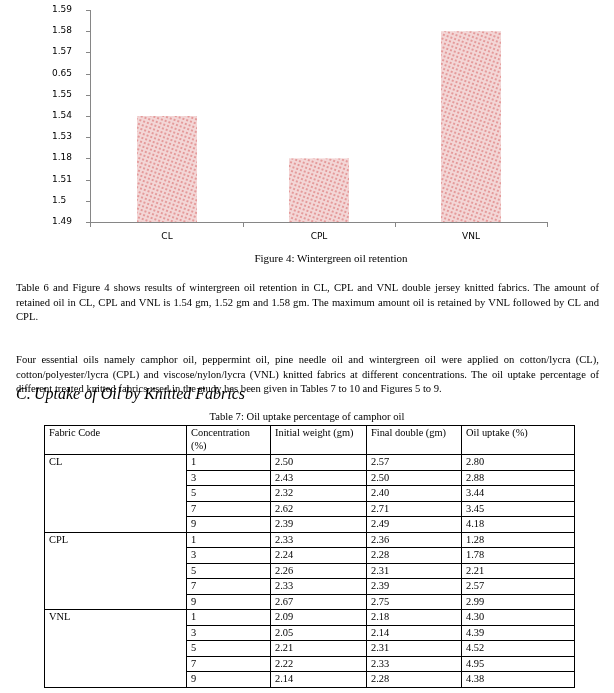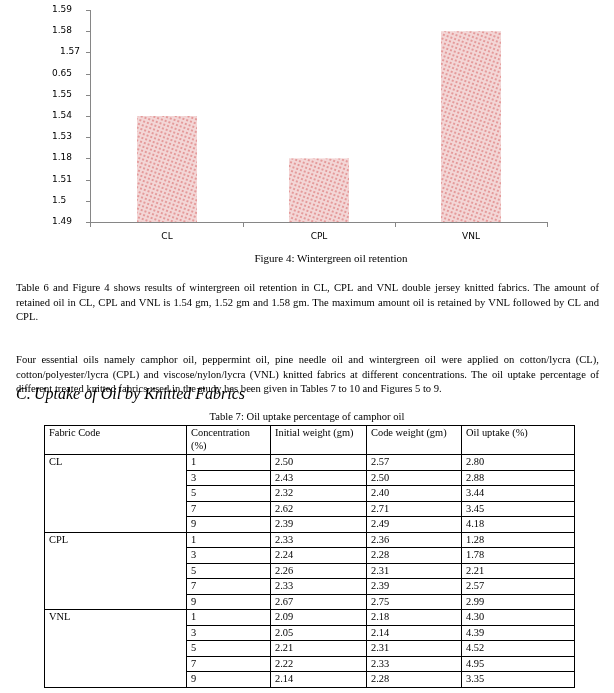--- a/index.html
+++ b/index.html
@@ -51,21 +51,21 @@
 
     <line x1="90" y1="222.5" x2="548" y2="222.5" stroke="#868686" stroke-width="1"></line>
     <line x1="90.5" y1="222" x2="90.5" y2="227" stroke="#868686"></line>
     <line x1="243.5" y1="222" x2="243.5" y2="227" stroke="#868686"></line>
     <line x1="395.5" y1="222" x2="395.5" y2="227" stroke="#868686"></line>
     <line x1="547.5" y1="222" x2="547.5" y2="227" stroke="#868686"></line>
   </svg>
   <div id="ylabels">
       <div class="ytick-label" style="left: 52px; top: 4px;">1.59</div>
       <div class="ytick-label" style="left: 52px; top: 25.2px;">1.58</div>
-      <div class="ytick-label" style="left: 60px; top: 46.4px;">1.57</div>
+      <div class="ytick-label" style="left: 52px; top: 46.4px;">1.57</div>
       <div class="ytick-label" style="left: 52px; top: 67.6px;">0.65</div>
       <div class="ytick-label" style="left: 52px; top: 88.8px;">1.55</div>
       <div class="ytick-label" style="left: 52px; top: 110px;">1.54</div>
       <div class="ytick-label" style="left: 52px; top: 131.2px;">1.53</div>
       <div class="ytick-label" style="left: 52px; top: 152.4px;">1.18</div>
       <div class="ytick-label" style="left: 52px; top: 173.6px;">1.51</div>
       <div class="ytick-label" style="left: 52px; top: 194.8px;">1.5</div>
       <div class="ytick-label" style="left: 52px; top: 216px;">1.49</div>
     </div>
   <div id="xlabels">
@@ -87,21 +87,21 @@
 <div class="para" style="top:353px;">Four essential oils namely camphor oil, peppermint oil, pine needle oil and wintergreen oil were applied on cotton/lycra (CL), cotton/polyester/lycra (CPL) and viscose/nylon/lycra (VNL) knitted fabrics at different concentrations. The oil uptake percentage of different treated knitted fabrics used in the study has been given in Tables 7 to 10 and Figures 5 to 9.</div>
 
 <div class="tbl-caption">Table 7: Oil uptake percentage of camphor oil</div>
 
 <table class="data">
   <thead>
     <tr>
       <th style="width:133px">Fabric Code</th>
       <th style="width:75px">Concentration (%)</th>
       <th style="width:87px">Initial weight (gm)</th>
-      <th style="width:86px">Code weight (gm)</th>
+      <th style="width:86px">Final double (gm)</th>
       <th style="width:104px">Oil uptake (%)</th>
     </tr>
   </thead>
   <tbody id="tbody">
       <tr>
         <td rowspan="5">CL</td>
         <td>1</td>
         <td>2.50</td>
         <td>2.57</td>
         <td>2.80</td>
@@ -183,16 +183,16 @@
       <tr>
         <td>7</td>
         <td>2.22</td>
         <td>2.33</td>
         <td>4.95</td>
       </tr>
       <tr>
         <td>9</td>
         <td>2.14</td>
         <td>2.28</td>
-        <td>3.35</td>
+        <td>4.38</td>
       </tr>
     </tbody>
 </table>
 
 </body></html>

